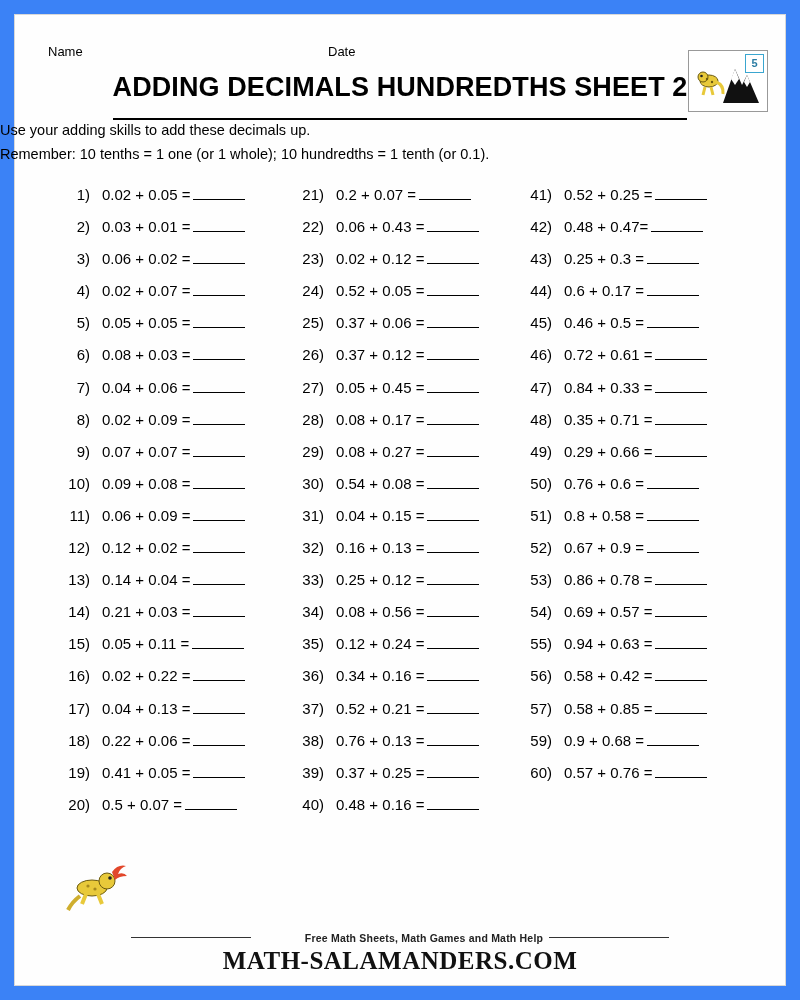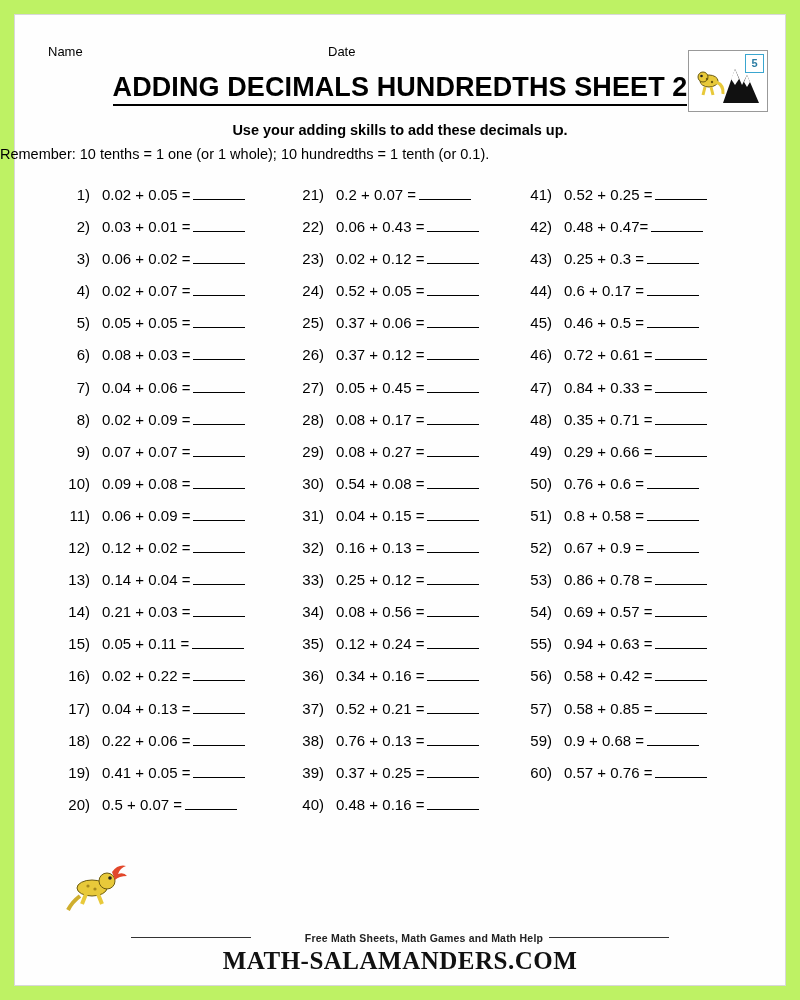--- a/index.html
+++ b/index.html
@@ -12,21 +12,21 @@
     background: #ffffff;
     font-family: "Liberation Sans", sans-serif;
     color: #000000;
     overflow: hidden;
   }
   .page {
     position: relative;
     width: 800px;
     height: 1000px;
     box-sizing: border-box;
-    background: #bef264;
+    background: #3b82f6;
   }
   .sheet-border {
     position: absolute;
     left: 14px;
     top: 14px;
     width: 772px;
     height: 972px;
     border: 1px solid #d8d8d8;
     box-sizing: border-box;
     background: #fefefe;
@@ -50,30 +50,28 @@
     left: 0;
     top: 72px;
     width: 800px;
     text-align: center;
     font-size: 27px;
     font-weight: bold;
     letter-spacing: 0.1px;
   }
   .title span {
     border-bottom: 2px solid #000;
-    padding-bottom: 2px;
+    padding-bottom: 16px;
   }
   .subtitle1 {
     position: absolute;
     left: 0;
     top: 122px;
     width: 800px;
-    text-align: center;
     font-size: 14.5px;
-    font-weight: bold;
   }
   .subtitle2 {
     position: absolute;
     left: 0;
     top: 146px;
     width: 800px;
     text-align: left;
     font-size: 14.5px;
   }
 

